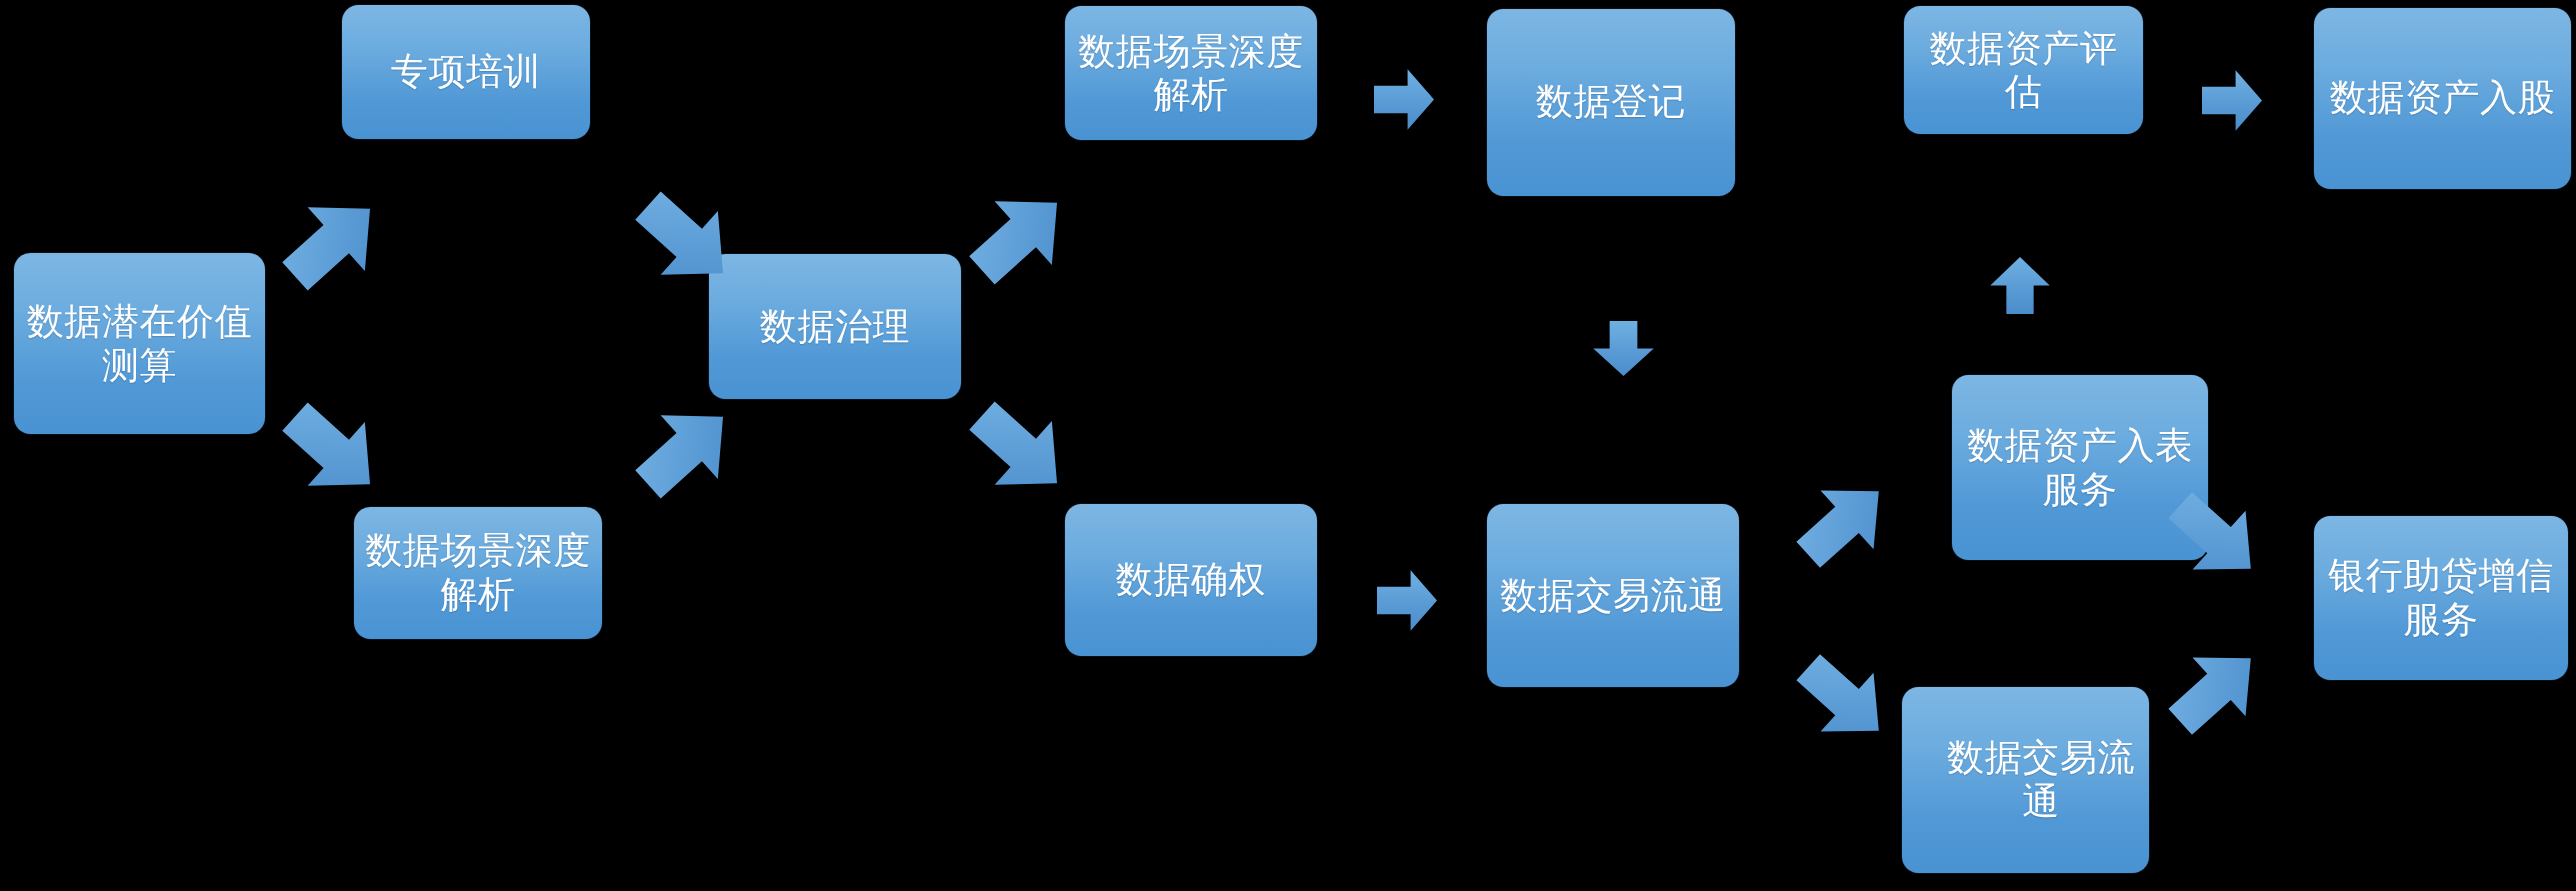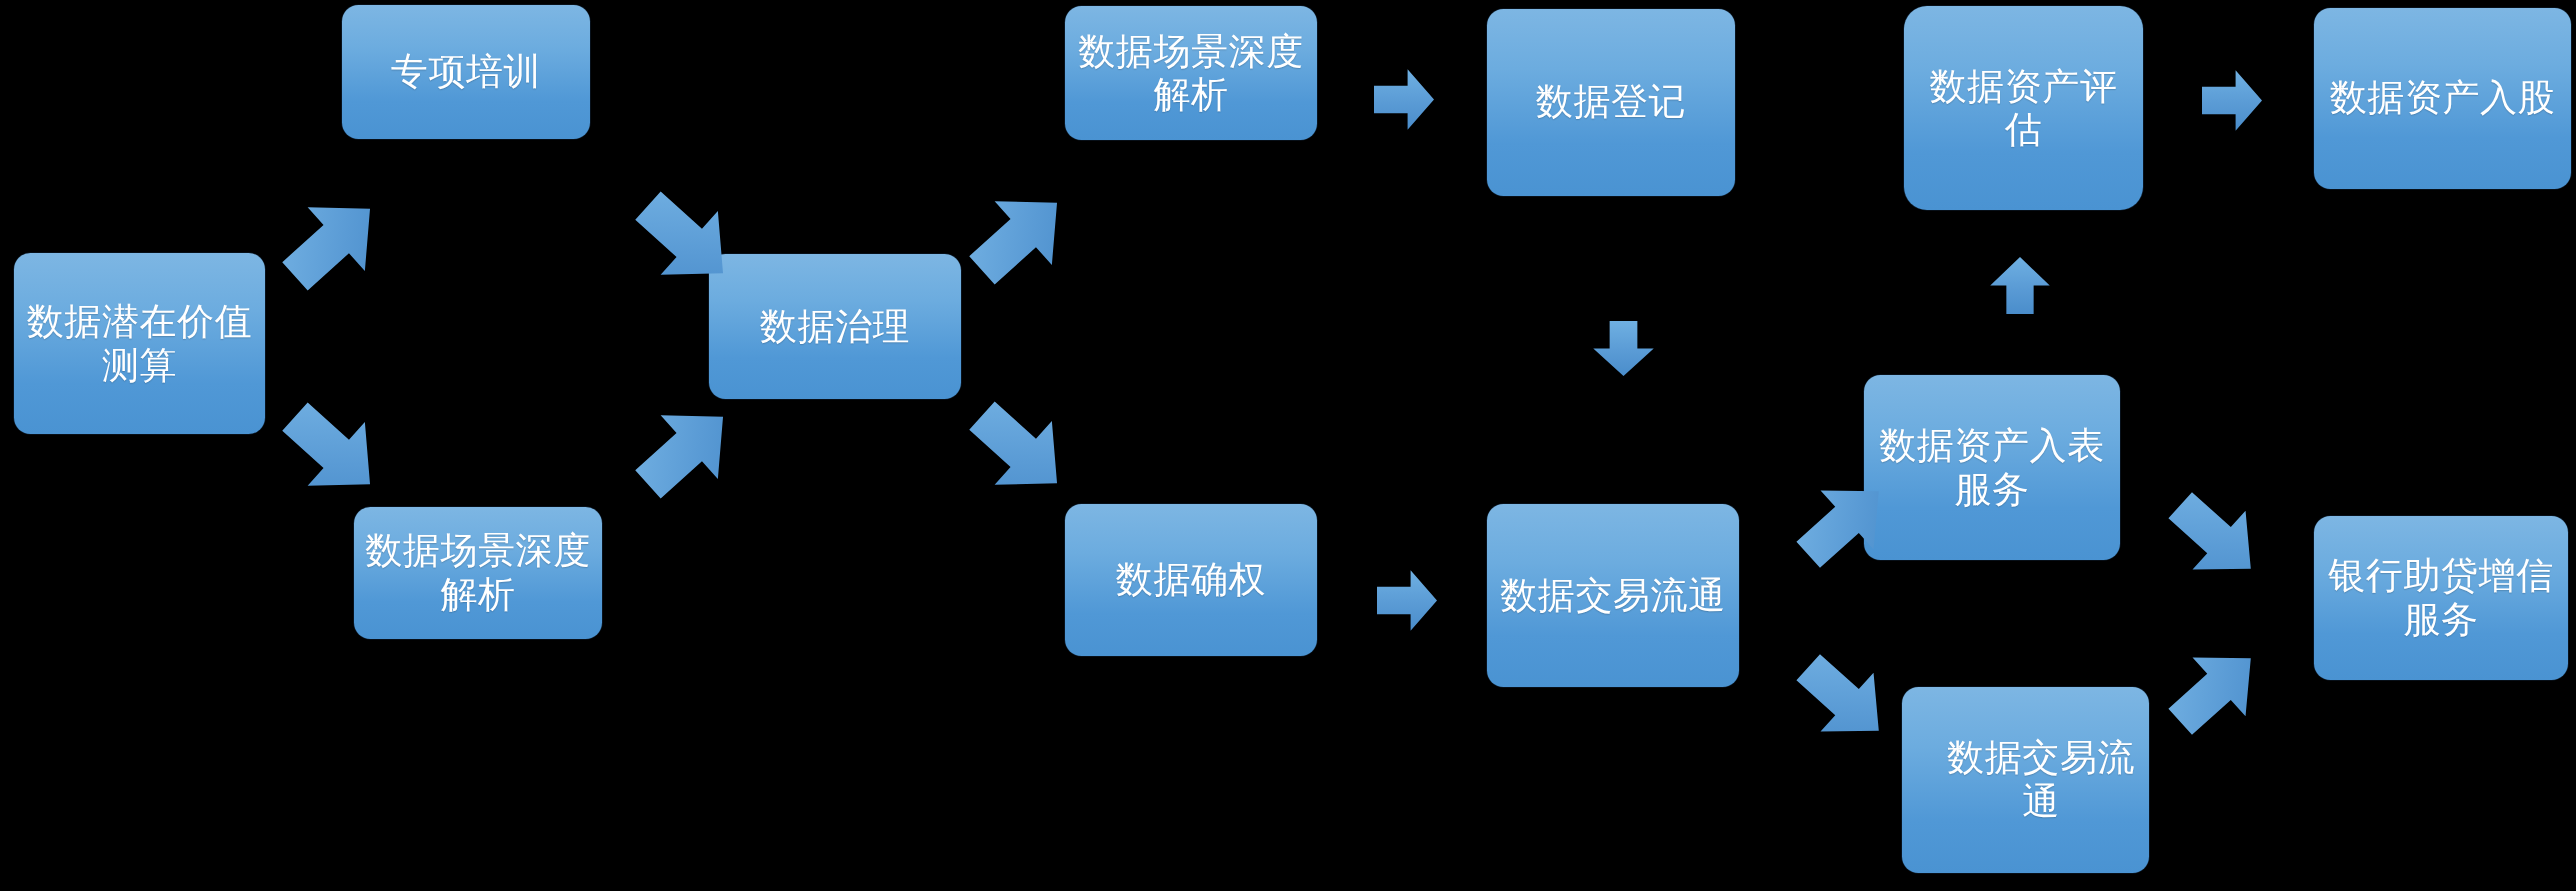--- a/index.html
+++ b/index.html
@@ -75,25 +75,25 @@
   </div>
 
   <div class="node" style="left:1487px; top:8.8px; width:248px; height:187px;">
     <span class="label">数据登记</span>
   </div>
 
   <div class="node" style="left:1487px; top:504px; width:252px; height:183px;">
     <span class="label">数据交易流通</span>
   </div>
 
-  <div class="node" style="left:1904px; top:6.3px; width:239px; height:204px;border-radius:23px;">
+  <div class="node" style="left:1904px; top:6.3px; width:239px; height:128px;">
     <span class="label">数据资产评估</span>
   </div>
 
-  <div class="node" style="left:1864px; top:375px; width:256px; height:185px;">
+  <div class="node" style="left:1952px; top:375px; width:256px; height:185px;">
     <span class="label">数据资产入表服务</span>
   </div>
 
   <div class="node" style="left:1902px; top:687px; width:247px; height:186px;padding-left:40px;">
     <span class="label">数据交易流通</span>
   </div>
 
   <div class="node" style="left:2314px; top:7.6px; width:257px; height:181px;">
     <span class="label">数据资产入股</span>
   </div>

